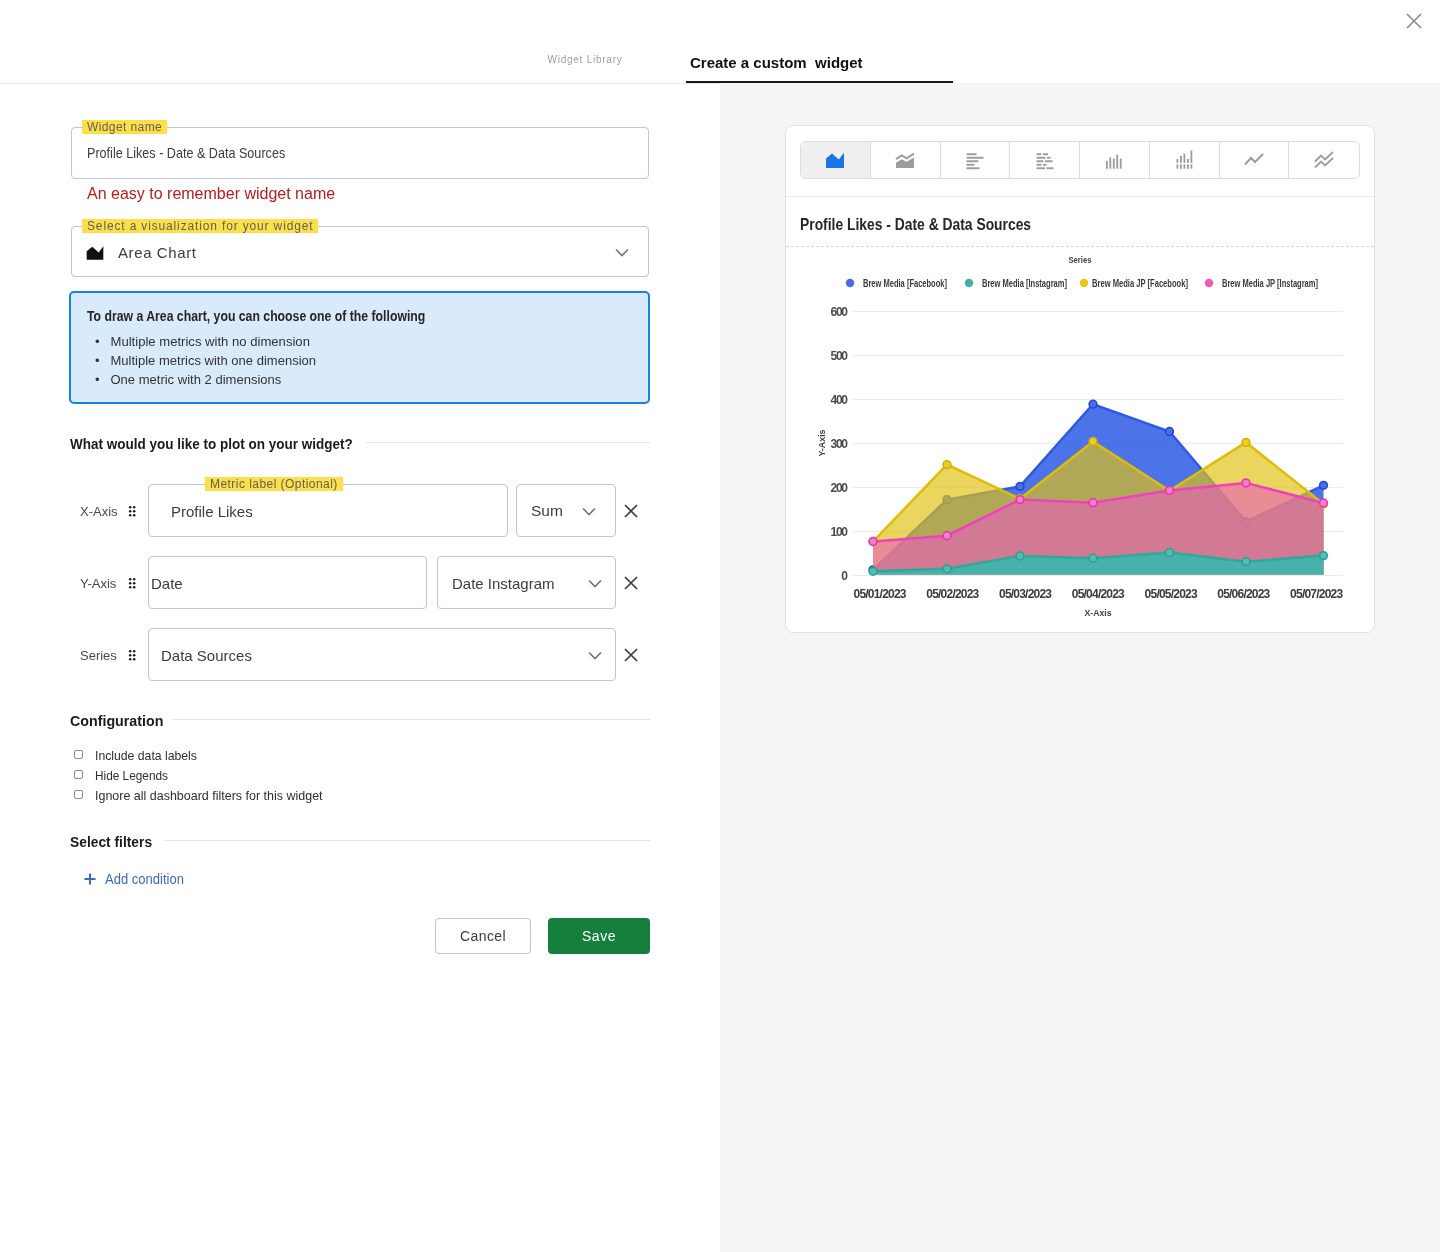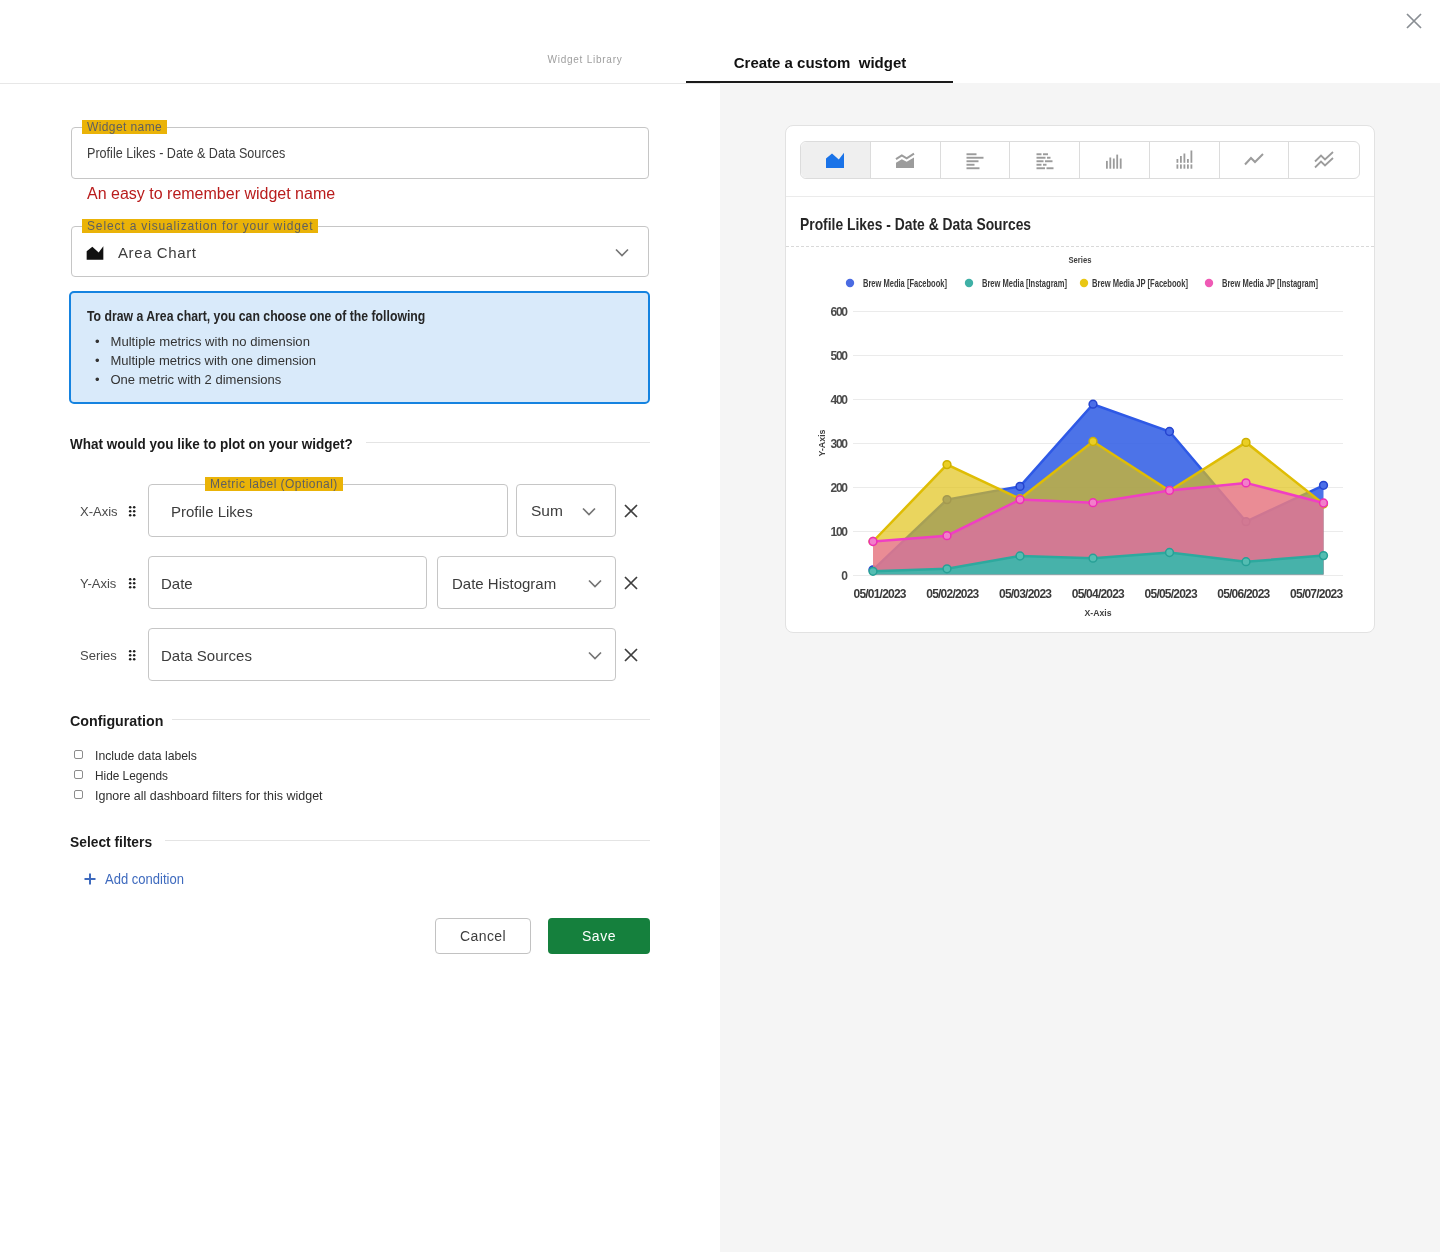--- a/index.html
+++ b/index.html
@@ -1,35 +1,35 @@
 <!DOCTYPE html>
 <html><head>
 <meta charset="utf-8">
 <style>
 * { margin:0; padding:0; box-sizing:border-box; }
 html,body { width:1440px; height:1252px; background:#fff; font-family:"Liberation Sans", sans-serif; position:relative; overflow:hidden; }
 .abs { position:absolute; }
-.notch { position:absolute; background:#eab308; padding:0 5px; font-size:12px; color:#5f5f5f; line-height:14px; white-space:nowrap; }
+.notch { position:absolute; background:#fde047; padding:0 5px; font-size:12px; color:#5f5f5f; line-height:14px; white-space:nowrap; }
 .obox { position:absolute; border:1px solid #c6c6c6; border-radius:4px; background:#fff; }
 .val { position:absolute; font-size:15px; color:#3c3c3c; white-space:nowrap; }
 .rowlab { position:absolute; font-size:13px; color:#4a4a4a; }
 .hdg { position:absolute; font-size:15px; font-weight:bold; color:#1b1b1b; white-space:nowrap; }
 .hline { position:absolute; height:1px; background:#e4e4e4; }
 .cb { position:absolute; width:9px; height:9px; border:1.5px solid #8c8c8c; border-radius:2px; background:#fff; }
 .cblab { position:absolute; font-size:13px; color:#2f2f2f; white-space:nowrap; }
 </style>
 </head>
 <body>
 
 <div class="abs" style="left:720px; top:83px; width:720px; height:1169px; background:#f5f5f5;"></div>
 
 <div class="abs" style="left:0; top:83px; width:720px; height:1px; background:#e7e7e7;"></div>
 
 <div class="abs" style="left:470px; top:54px; width:230px; text-align:center; font-size:10px; color:#9e9e9e; letter-spacing:0.75px;">Widget Library</div>
-<div class="abs" style="left:690px; top:54px; width:260px; text-align:center; font-size:15px; font-weight:bold; color:#111;">Create a custom&nbsp; widget</div>
+<div class="abs" style="left:690px; top:54px; width:260px; font-size:15px; font-weight:bold; color:#111;">Create a custom&nbsp; widget</div>
 <div class="abs" style="left:686px; top:81px; width:267px; height:2px; background:#1a1a1a;"></div>
 
 <svg class="abs" style="left:1404px; top:11px;" width="20" height="20" viewBox="0 0 20 20">
     <path d="M3 3 L17 17 M17 3 L3 17" stroke="#898e93" stroke-width="1.7" fill="none"></path>
   </svg>
 
 <div class="obox" style="left:71px; top:127px; width:578px; height:52px;"></div>
 <div class="notch" style="left:82px; top:120px; letter-spacing:0.4px;">Widget name</div>
 <div class="val" style="left:87px; top:144px; transform:scaleX(0.84); transform-origin:0 50%;">Profile Likes - Date &amp; Data Sources</div>
 <div class="abs" style="left:87px; top:185px; font-size:16px; color:#b91c1c;">An easy to remember widget name</div>
@@ -81,23 +81,23 @@
     <g fill="#1f1f1f">
       <circle cx="2.2" cy="2.2" r="1.25"></circle>
       <circle cx="6.2" cy="2.2" r="1.25"></circle>
       <circle cx="2.2" cy="6.2" r="1.25"></circle>
       <circle cx="6.2" cy="6.2" r="1.25"></circle>
       <circle cx="2.2" cy="10.2" r="1.25"></circle>
       <circle cx="6.2" cy="10.2" r="1.25"></circle>
     </g>
   </svg>
 <div class="obox" style="left:148px; top:556px; width:279px; height:53px;"></div>
-<div class="val" style="left:161px; top:575px;">Date</div>
+<div class="val" style="left:151px; top:575px;">Date</div>
 <div class="obox" style="left:437px; top:556px; width:179px; height:53px;"></div>
-<div class="val" style="left:452px; top:575px;">Date Histogram</div>
+<div class="val" style="left:452px; top:575px;">Date Instagram</div>
 <svg class="abs" style="left:587px; top:579px;" width="16" height="9" viewBox="0 0 16 9">
     <path d="M2 1.5 L8 7.5 L14 1.5" stroke="#757575" stroke-width="1.7" fill="none"></path>
   </svg>
 <svg class="abs" style="left:623px; top:575px;" width="16" height="16" viewBox="0 0 16 16">
     <path d="M2 2 L14 14 M14 2 L2 14" stroke="#3d3d3d" stroke-width="1.7" fill="none"></path>
   </svg>
 
 <div class="rowlab" style="left:80px; top:648px;">Series</div>
 <svg class="abs" style="left:128px; top:649px;" width="10" height="13" viewBox="0 0 10 13">
     <g fill="#1f1f1f">

